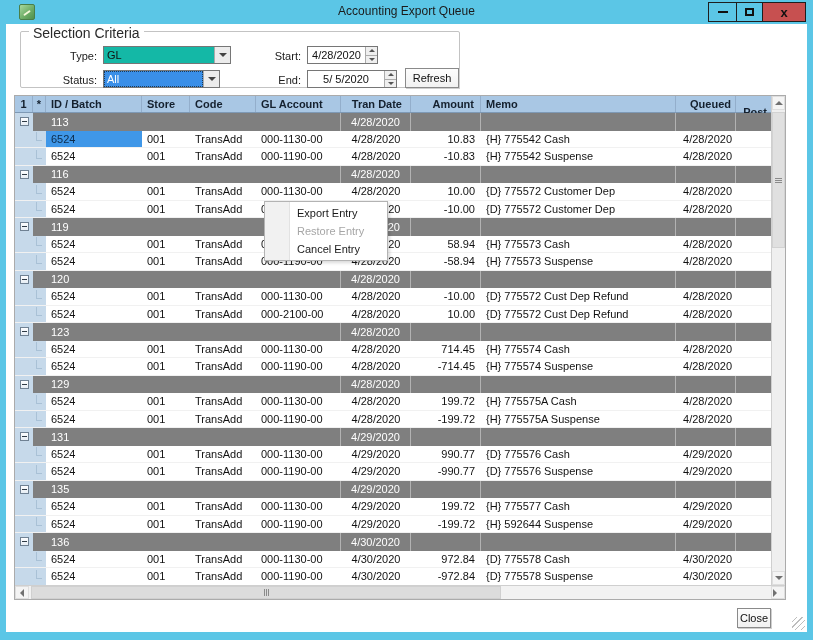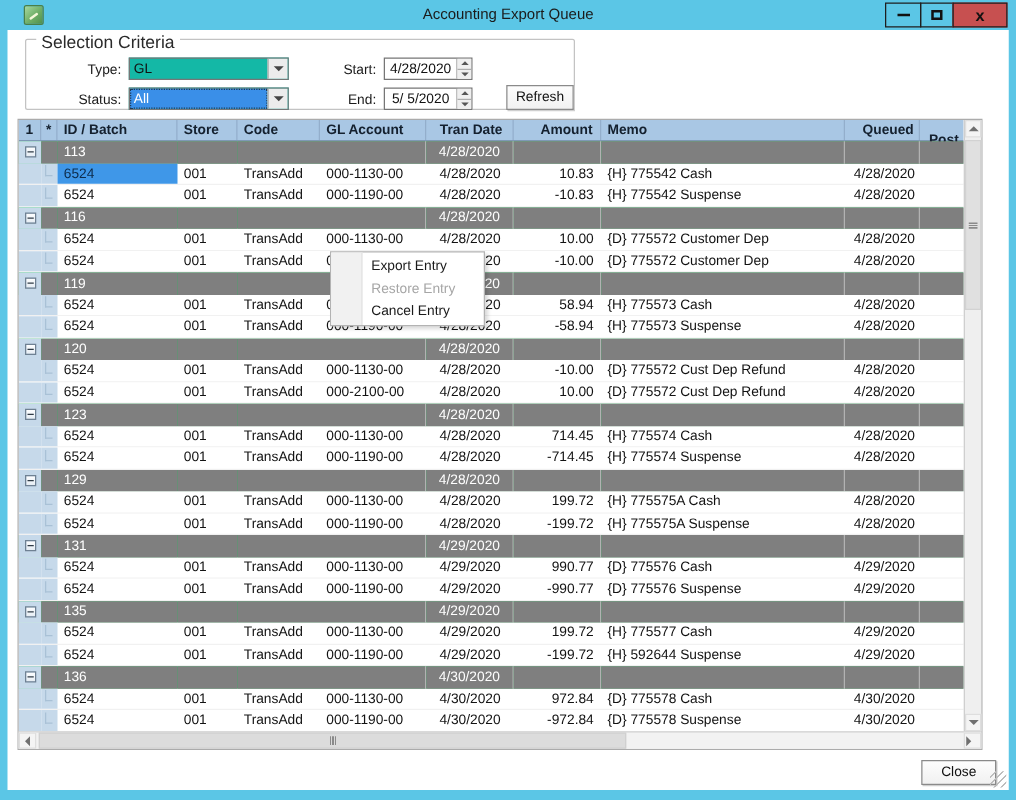--- a/index.html
+++ b/index.html
@@ -90,21 +90,21 @@
   .tri-r{width:0;height:0;border-top:4px solid transparent;border-bottom:4px solid transparent;border-left:4px solid #707070;}
   .tri-up2{width:0;height:0;border-left:4px solid transparent;border-right:4px solid transparent;border-bottom:4px solid #707070;}
   .tri-dn2{width:0;height:0;border-left:4px solid transparent;border-right:4px solid transparent;border-top:4px solid #707070;}
   
   .ctx-menu{position:absolute;left:249px;top:105px;width:124px;background:#fff;border:1px solid #b3b3b3;
     box-shadow:2px 2px 3px rgba(0,0,0,0.15);padding:2px 0;z-index:50;}
   .ctx-menu:before{content:"";position:absolute;left:0;top:0;bottom:0;width:24px;background:#f1f1f1;border-right:1px solid #e2e2e2;}
   .ctx-item{position:relative;height:18px;line-height:18px;padding-left:32px;font-size:11px;color:#1a1a1a;}
   .ctx-item.disabled{color:#a6a6a6;}
   
-  .close-btn{position:absolute;left:731px;top:584px;width:60px;height:20px;}
+  .close-btn{position:absolute;left:731px;top:584px;width:34px;height:20px;}
   .resize-grip{position:absolute;right:2px;bottom:2px;width:13px;height:13px;
     background:repeating-linear-gradient(135deg,transparent 0 3px,#bdbdbd 3px 4px);}
 </style>
 </head>
 <body>
 
 <div class="window">
 
   <div class="titlebar">
     <div class="app-icon"></div>
@@ -139,28 +139,28 @@
         <div class="btns">
           <div class="sb">
               <span class="tri-u"></span>
             </div>
           <div class="sb">
               <span class="tri-d"></span>
             </div>
         </div>
       </div>
       <div class="lbl" style="left:16px;top:42px;width:60px;">Status:</div>
-      <div class="combo focused" style="left:82px;top:38px;width:128px;">
+      <div class="combo focused" style="left:82px;top:38px;width:117px;">
         <div class="val">All</div>
         <div class="drop">
             <span class="tri-down"></span>
           </div>
       </div>
       <div class="lbl" style="left:230px;top:42px;width:50px;">End:</div>
-      <div class="spin" style="left:286px;top:38px;width:71px;">
+      <div class="spin" style="left:286px;top:38px;width:90px;">
         <div class="val">5/ 5/2020</div>
         <div class="btns">
           <div class="sb">
               <span class="tri-u"></span>
             </div>
           <div class="sb">
               <span class="tri-d"></span>
             </div>
         </div>
       </div>

